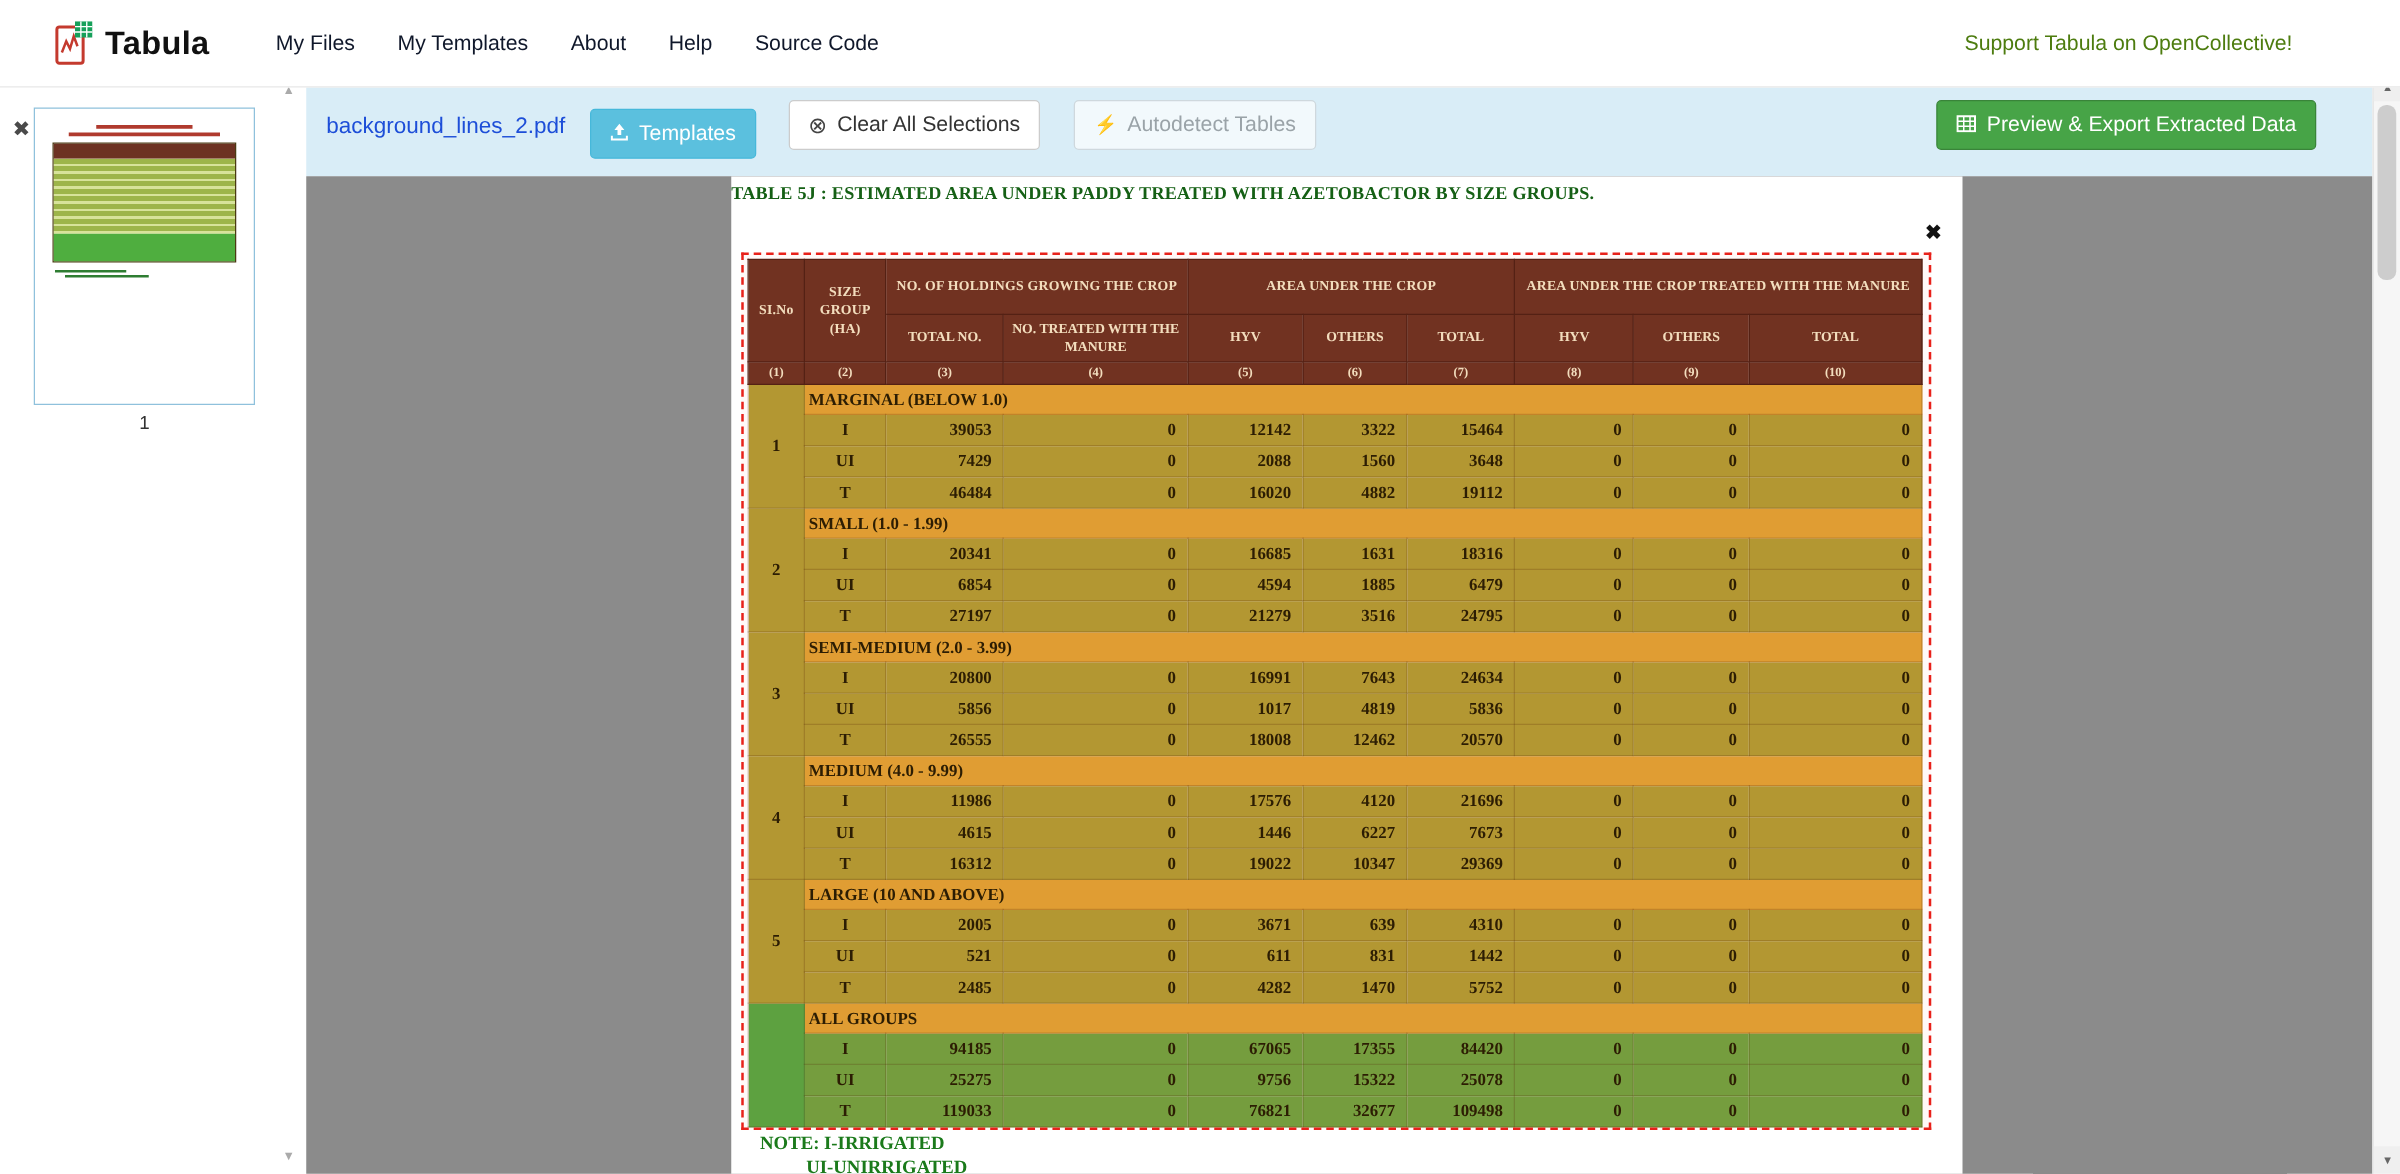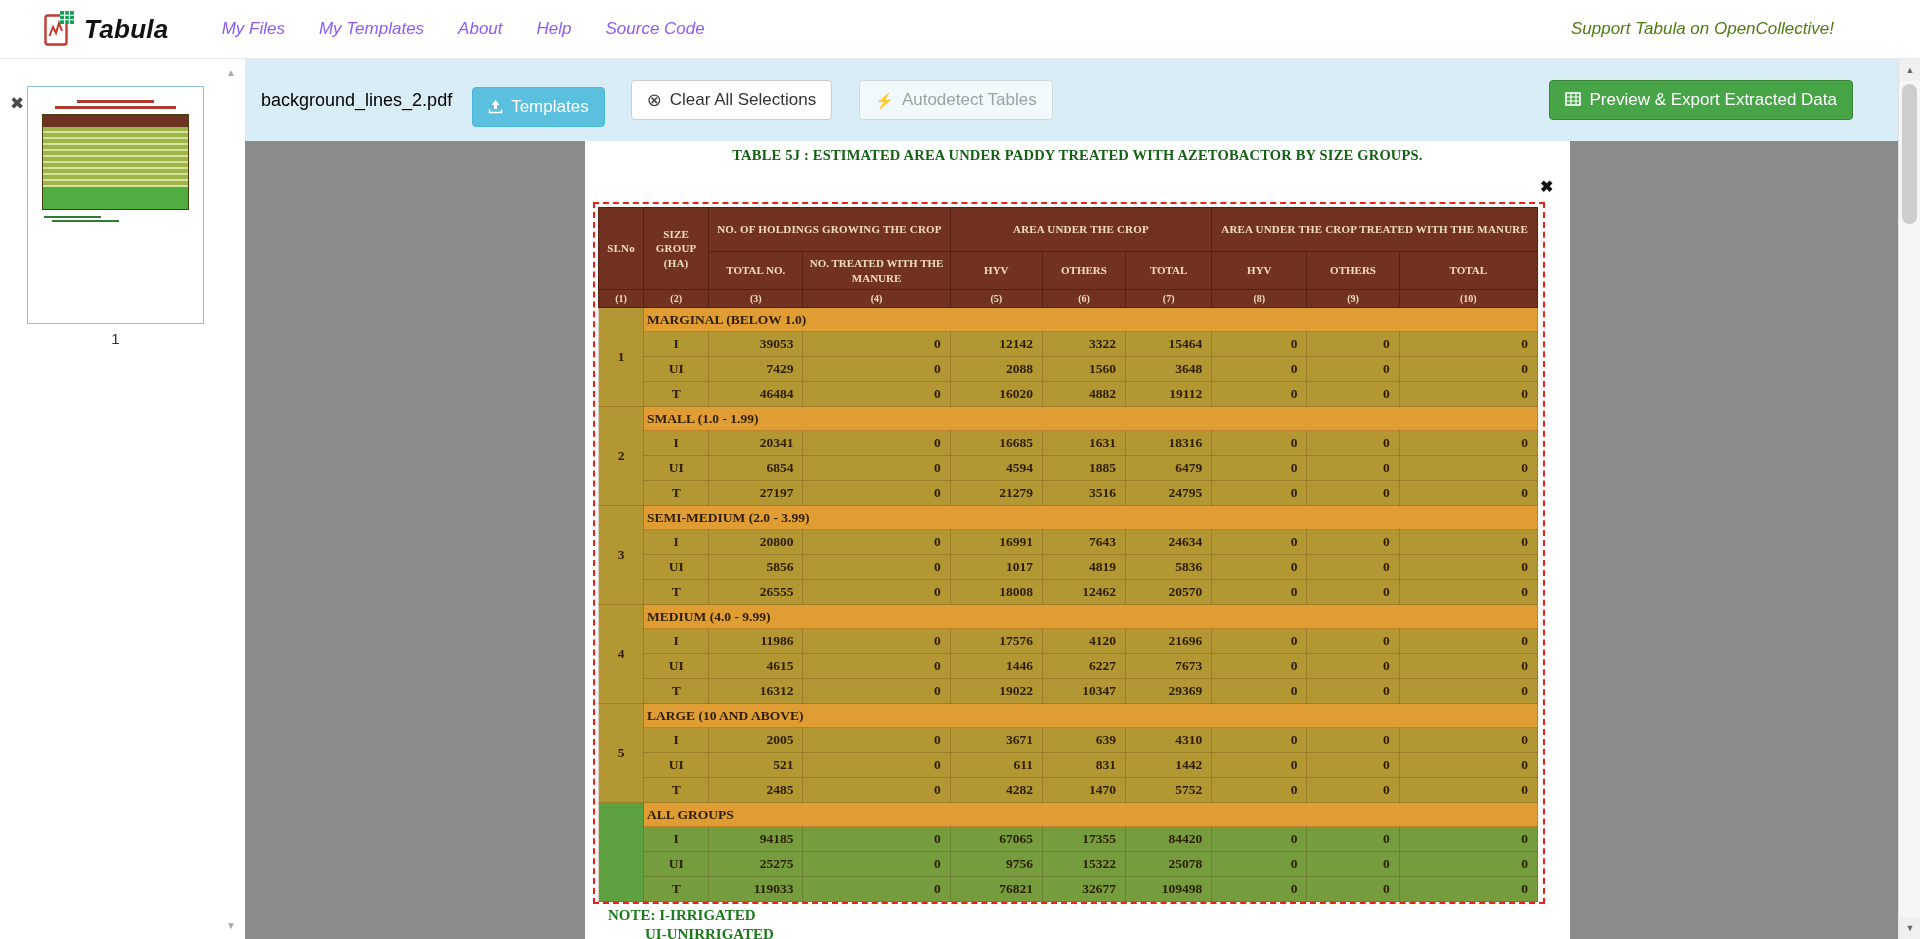--- a/index.html
+++ b/index.html
@@ -1,27 +1,27 @@
 <!DOCTYPE html>
 <html style="--toolbar-bg: #d9edf7; --templates-cyan: #5bc0de; --export-green: #47a447; --selection-red: #e8211a; --header-maroon: #6d3222; --row-olive: #b19a33; --band-orange: #dfa134; --row-green: #71a03f; --sl-green: #58a542; --thumb-border: #8fc1dc;"><head>
 <meta charset="utf-8">
 <style>
   * { box-sizing: border-box; margin: 0; padding: 0; }
   html, body { width: 1920px; height: 939px; overflow: hidden; background: #fff;
     font-family: "Liberation Sans", sans-serif; }
 
   
-  .navbar { position: absolute; top: 0; left: 0; right: 0; height: 59px;
+  .navbar { position: absolute; top: 0; left: 0; right: 0; height: 70px;
     background: #fff; border-bottom: 1px solid #e7e7e7; display: flex;
-    align-items: center; z-index: 30; font-style: italic; }
+    align-items: center; z-index: 30; }
   .brand-wrap { display: flex; align-items: center; margin-left: 44px; }
   .logo { display: inline-flex; margin-right: 10px; }
   .brand { font-size: 26px; font-weight: bold; color: #111; letter-spacing: .3px; }
   .nav-menu { display: flex; align-items: center; margin-left: 36px; }
-  .nav-item { color: #8b5cf6; font-size: 17px; text-decoration: none; padding: 0 17px;
+  .nav-item { color: #0f172a; font-size: 17px; text-decoration: none; padding: 0 17px;
     cursor: pointer; }
   .support { margin-left: auto; margin-right: 86px; color: #4d7c0f; font-size: 17px;
     text-decoration: none; cursor: pointer; }
 
   
   .app { position: absolute; top: 59px; left: 0; right: 0; bottom: 0; }
 
   
   .sidebar { position: absolute; left: 0; top: 0; bottom: 0; width: 245px;
     background: #fff; }
@@ -41,39 +41,39 @@
   .mini-note2 { margin: 0 0 0 20px; width: 40%; height: 2px; background: #2e7d32; }
   .page-num { position: absolute; left: 27px; top: 271px; width: 177px;
     text-align: center; font-size: 15px; color: #333; }
   .side-chev { position: absolute; left: 226px; font-size: 10px; color: #aaa; }
   .side-chev.up { top: 8px; } .side-chev.down { bottom: 8px; }
 
   
   .main { position: absolute; left: 245px; top: 0; right: 22px; bottom: 0; }
   .toolbar { position: absolute; left: 0; right: 0; top: 0; height: 82px;
     background: var(--toolbar-bg, #d9edf7); display: flex; align-items: center; }
-  .filename { margin-left: 16px; font-size: 18px; color: #000000; }
+  .filename { margin-left: 16px; font-size: 18px; color: #1d4ed8; }
   .btn { display: inline-flex; align-items: center; gap: 8px; border-radius: 4px;
     font-size: 17px; padding: 8px 15px; cursor: pointer; border: 1px solid transparent;
     line-height: 1.35; white-space: nowrap; }
   .btn-templates { background: var(--templates-cyan, #5bc0de); border-color: #46b8da;
     color: #fff; margin-left: 20px; margin-top: 14px; }
   .btn-clear { background: #fff; border-color: #ccc; color: #333; margin-left: 26px; }
   .btn-autodetect { background: rgba(255,255,255,.65); border-color: #cfd8dd;
     color: #9aa3a8; margin-left: 27px; cursor: not-allowed; }
   .btn-export { background: var(--export-green, #47a447); border-color: #398439;
     color: #fff; margin-left: auto; margin-right: 45px; }
   .btn .glyph { font-size: 15px; line-height: 1; }
 
   
   .docarea { position: absolute; left: 0; right: 0; top: 82px; bottom: 0;
     background: #8b8b8b; overflow: hidden; }
   .page { position: absolute; left: 340px; top: 0; width: 985px; height: 1200px;
     background: #fff; font-family: "Liberation Serif", serif; }
-  .pdf-title { margin-top: 6px; text-align: center; font-weight: bold;
+  .pdf-title { margin-top: 6px; text-align: left; font-weight: bold;
     font-size: 14.5px; color: #156015; letter-spacing: .2px; }
   .meta-line { position: relative; height: 20px; margin-top: 17px; font-weight: bold;
     font-size: 15px; color: #433005; }
   .meta-state { position: absolute; left: 50px; }
   .meta-district { position: absolute; left: 482px; }
   .meta-pageno { position: absolute; right: 60px; }
 
   
   .pdf-table { position: absolute; left: 13px; top: 66px; width: 940px;
     border-collapse: collapse; table-layout: fixed;

